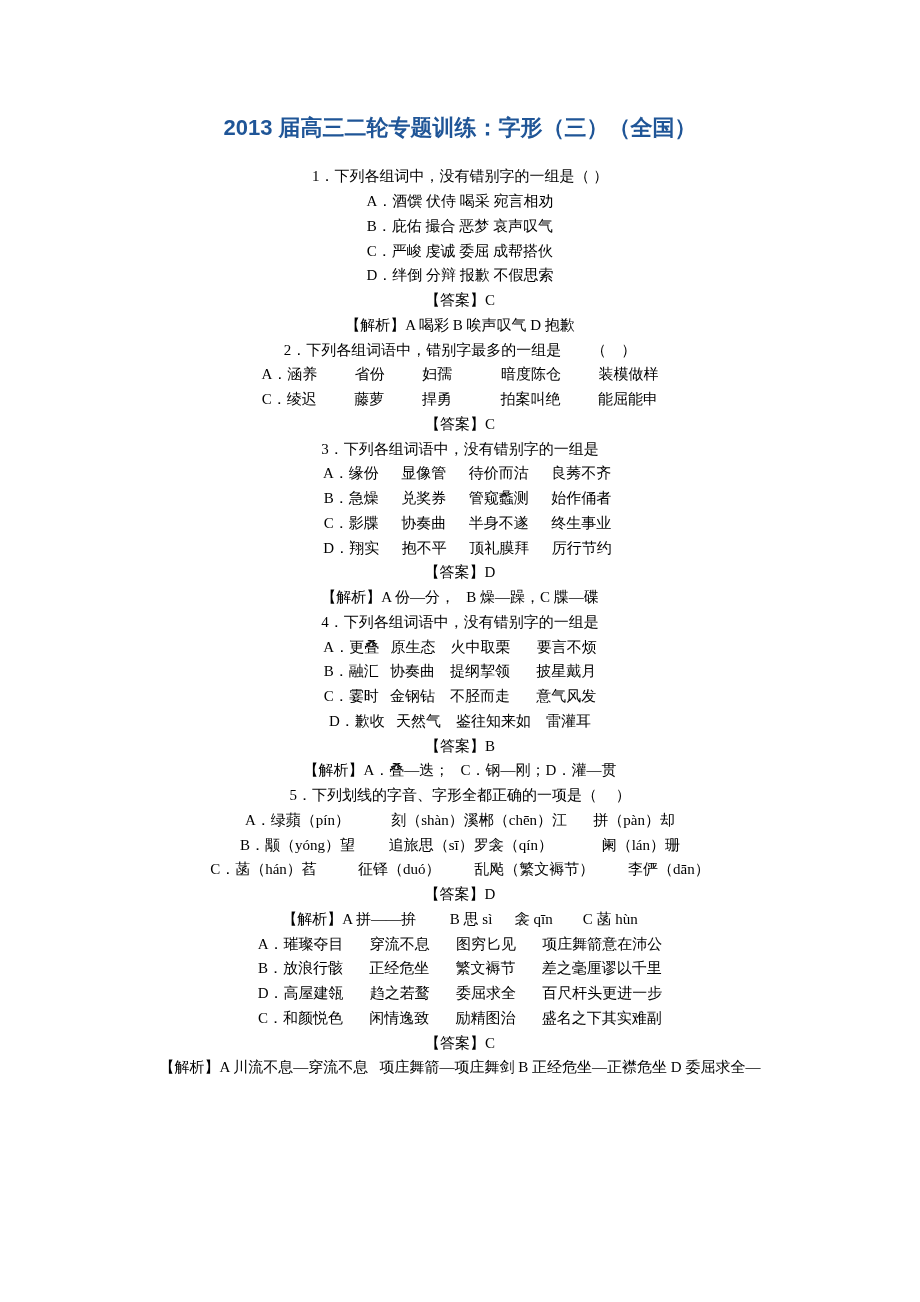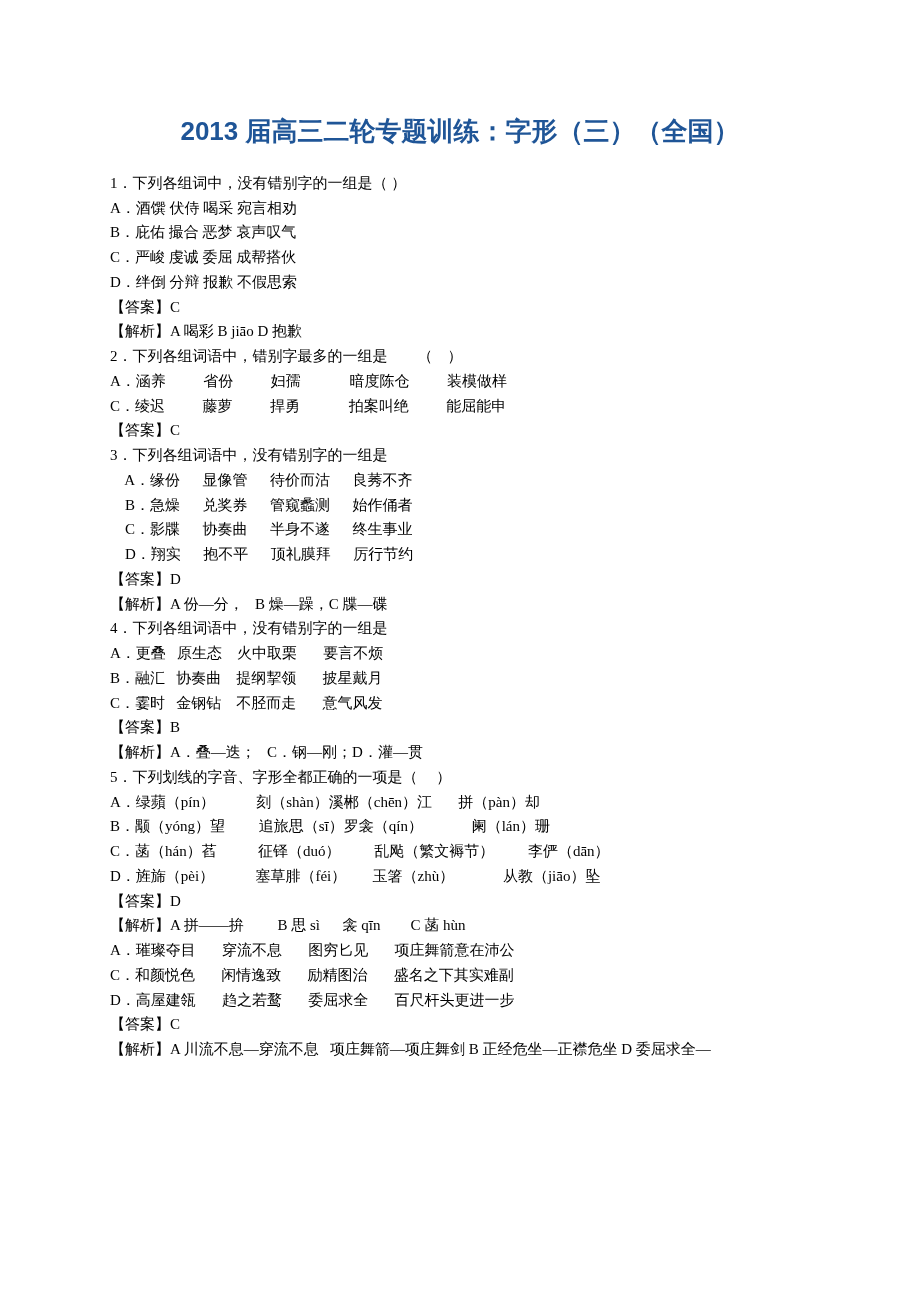--- a/index.html
+++ b/index.html
@@ -10,72 +10,74 @@
     width: 920px;
   }
   .page {
     padding: 110px 110px 60px 110px;
     font-size: 15px;
     line-height: 1.65;
     color: #000;
   }
   .title {
     text-align: center;
-    font-size: 26px;
+    font-size: 22px;
     font-weight: bold;
     color: #1f5597;
     margin-bottom: 18px;
     font-family: Arial, "Microsoft YaHei", sans-serif;
   }
   .line {
     white-space: pre;
+    text-align: center;
   }
 </style>
 </head>
 <body>
 
 <div class="page">
 
   <div class="title">2013 届高三二轮专题训练：字形（三）（全国）</div>
 
   <div class="line">1．下列各组词中，没有错别字的一组是（ ）</div>
   <div class="line">A．酒馔 伏侍 喝采 宛言相劝</div>
   <div class="line">B．庇佑 撮合 恶梦 哀声叹气</div>
   <div class="line">C．严峻 虔诚 委屈 成帮搭伙</div>
   <div class="line">D．绊倒 分辩 报歉 不假思索</div>
   <div class="line">【答案】C</div>
-  <div class="line">【解析】A 喝彩 B jiāo D 抱歉</div>
+  <div class="line">【解析】A 喝彩 B 唉声叹气 D 抱歉</div>
 
   <div class="line">2．下列各组词语中，错别字最多的一组是        （    ）</div>
   <div class="line">A．涵养          省份          妇孺             暗度陈仓          装模做样</div>
   <div class="line">C．绫迟          藤萝          捍勇             拍案叫绝          能屈能申</div>
   <div class="line">【答案】C</div>
 
   <div class="line">3．下列各组词语中，没有错别字的一组是</div>
   <div class="line">    A．缘份      显像管      待价而沽      良莠不齐</div>
   <div class="line">    B．急燥      兑奖券      管窥蠡测      始作俑者</div>
   <div class="line">    C．影牒      协奏曲      半身不遂      终生事业</div>
   <div class="line">    D．翔实      抱不平      顶礼膜拜      厉行节约</div>
   <div class="line">【答案】D</div>
   <div class="line">【解析】A 份—分，   B 燥—躁，C 牒—碟</div>
 
   <div class="line">4．下列各组词语中，没有错别字的一组是</div>
   <div class="line">A．更叠   原生态    火中取栗       要言不烦</div>
   <div class="line">B．融汇   协奏曲    提纲挈领       披星戴月</div>
   <div class="line">C．霎时   金钢钻    不胫而走       意气风发</div>
+  <div class="line">D．歉收   天然气    鉴往知来如    雷灌耳</div>
   <div class="line">【答案】B</div>
   <div class="line">【解析】A．叠—迭；   C．钢—刚；D．灌—贯</div>
 
   <div class="line">5．下列划线的字音、字形全都正确的一项是（     ）</div>
   <div class="line">A．绿蘋（pín）           刻（shàn）溪郴（chēn）江       拼（pàn）却</div>
   <div class="line">B．颙（yóng）望         追旅思（sī）罗衾（qín）             阑（lán）珊</div>
   <div class="line">C．菡（hán）萏           征铎（duó）         乱飐（繁文褥节）         李俨（dān）</div>
-  <div class="line">D．旌旆（pèi）           塞草腓（féi）       玉箸（zhù）             从教（jiāo）坠</div>
   <div class="line">【答案】D</div>
   <div class="line">【解析】A 拼——拚         B 思 sì      衾 qīn        C 菡 hùn</div>
 
   <div class="line">A．璀璨夺目       穿流不息       图穷匕见       项庄舞箭意在沛公</div>
+  <div class="line">B．放浪行骸       正经危坐       繁文褥节       差之毫厘谬以千里</div>
+  <div class="line">D．高屋建瓴       趋之若鹜       委屈求全       百尺杆头更进一步</div>
   <div class="line">C．和颜悦色       闲情逸致       励精图治       盛名之下其实难副</div>
-  <div class="line">D．高屋建瓴       趋之若鹜       委屈求全       百尺杆头更进一步</div>
   <div class="line">【答案】C</div>
   <div class="line">【解析】A 川流不息—穿流不息   项庄舞箭—项庄舞剑 B 正经危坐—正襟危坐 D 委屈求全—</div>
 
 </div>
 
 </body></html>

